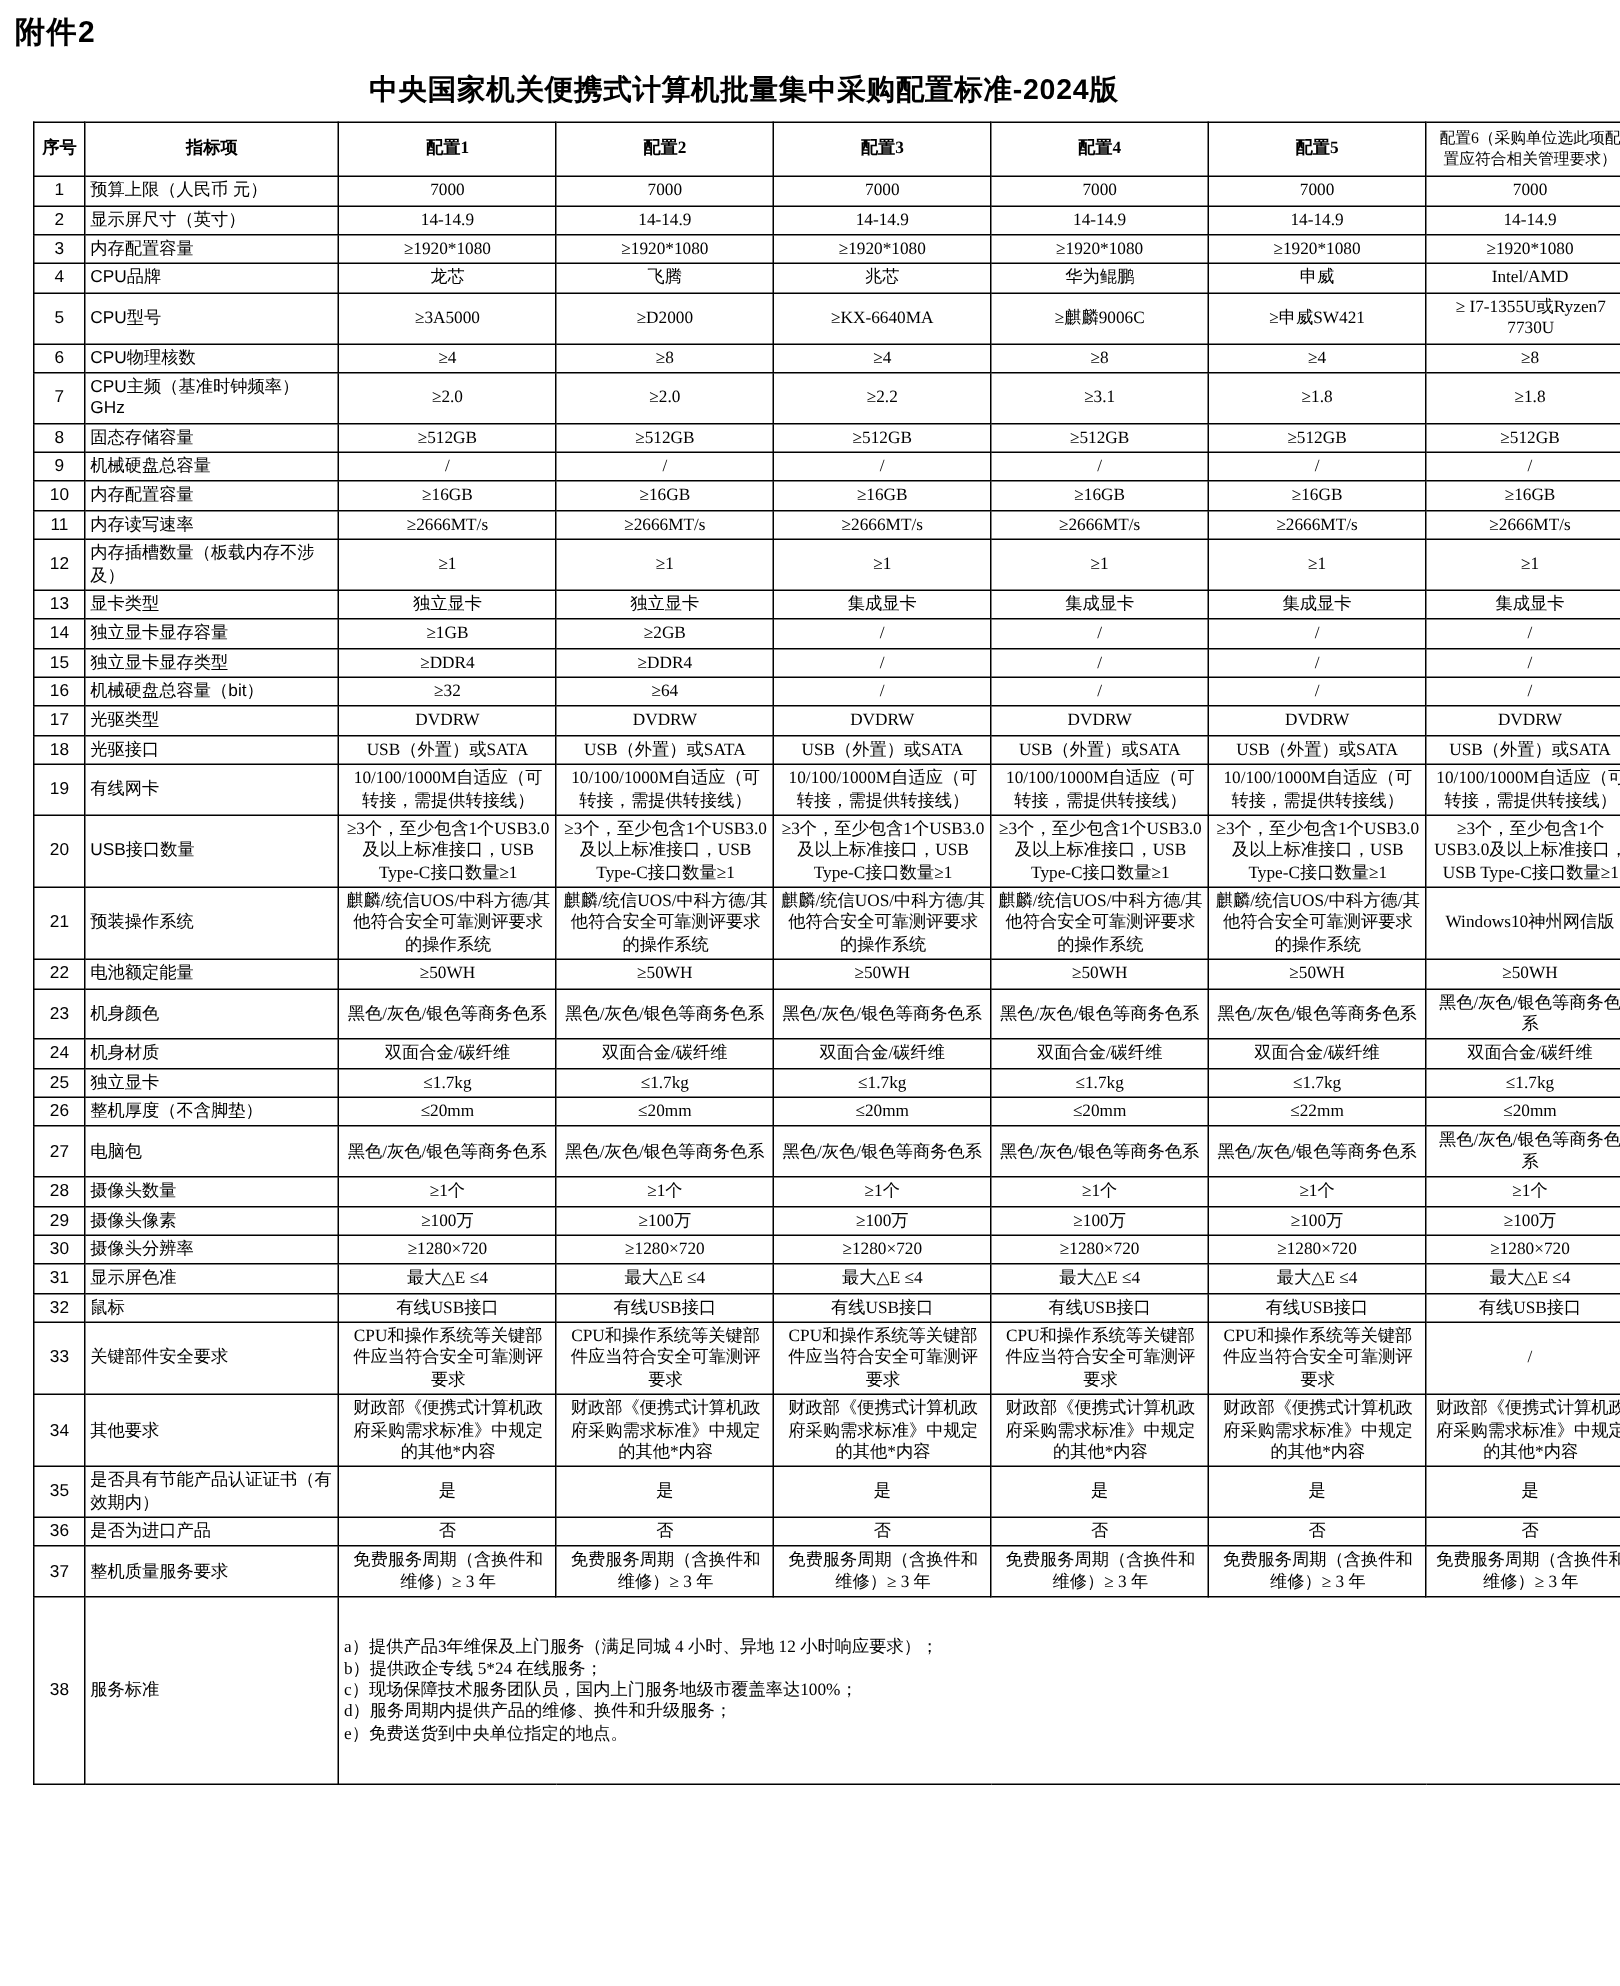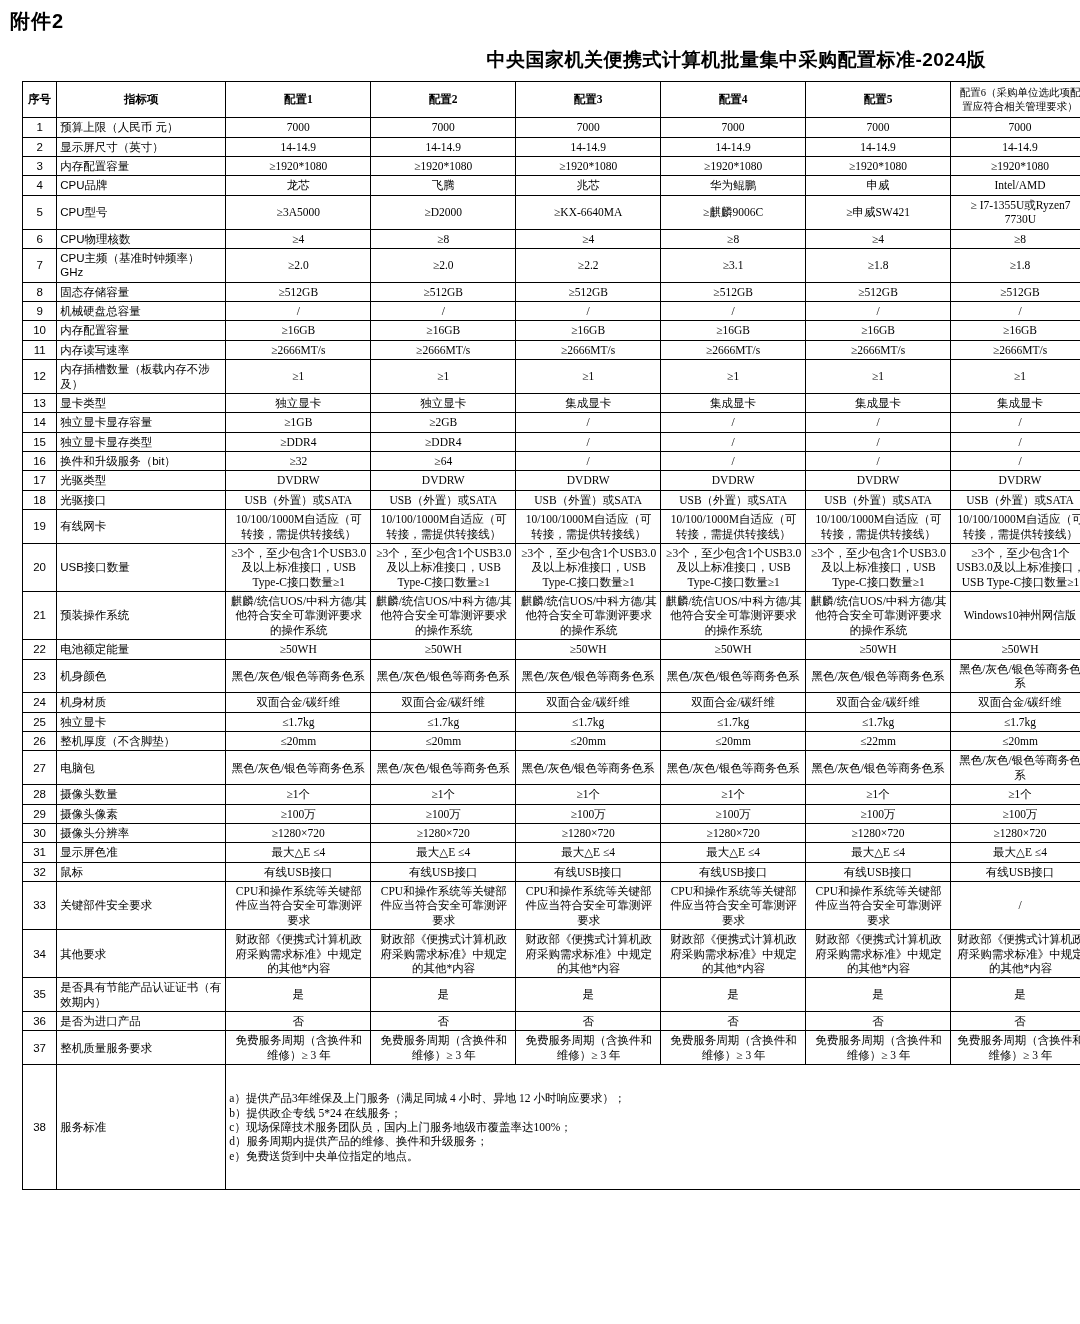--- a/index.html
+++ b/index.html
@@ -18,21 +18,21 @@
     padding: 4px 6px 10px 6px;
   }
   .attach {
     font-size: 20px;
     font-weight: bold;
     font-family: "Liberation Sans", sans-serif;
     padding: 4px 0 6px 4px;
     letter-spacing: 1px;
   }
   .title {
-    text-align: right;
+    text-align: center;
     font-size: 19px;
     font-weight: bold;
     font-family: "Liberation Sans", sans-serif;
     padding: 6px 0 8px 0;
     letter-spacing: 0.5px;
   }
   table.main {
     border-collapse: collapse;
     width: 1068px;
     table-layout: fixed;
@@ -265,21 +265,21 @@
           <td class="item">独立显卡显存类型</td>
           <td class="val">≥DDR4</td>
           <td class="val">≥DDR4</td>
           <td class="val">/</td>
           <td class="val">/</td>
           <td class="val">/</td>
           <td class="val">/</td>
         </tr>
         <tr>
           <td class="num">16</td>
-          <td class="item">换件和升级服务（bit）</td>
+          <td class="item">机械硬盘总容量（bit）</td>
           <td class="val">≥32</td>
           <td class="val">≥64</td>
           <td class="val">/</td>
           <td class="val">/</td>
           <td class="val">/</td>
           <td class="val">/</td>
         </tr>
         <tr>
           <td class="num">17</td>
           <td class="item">光驱类型</td>

